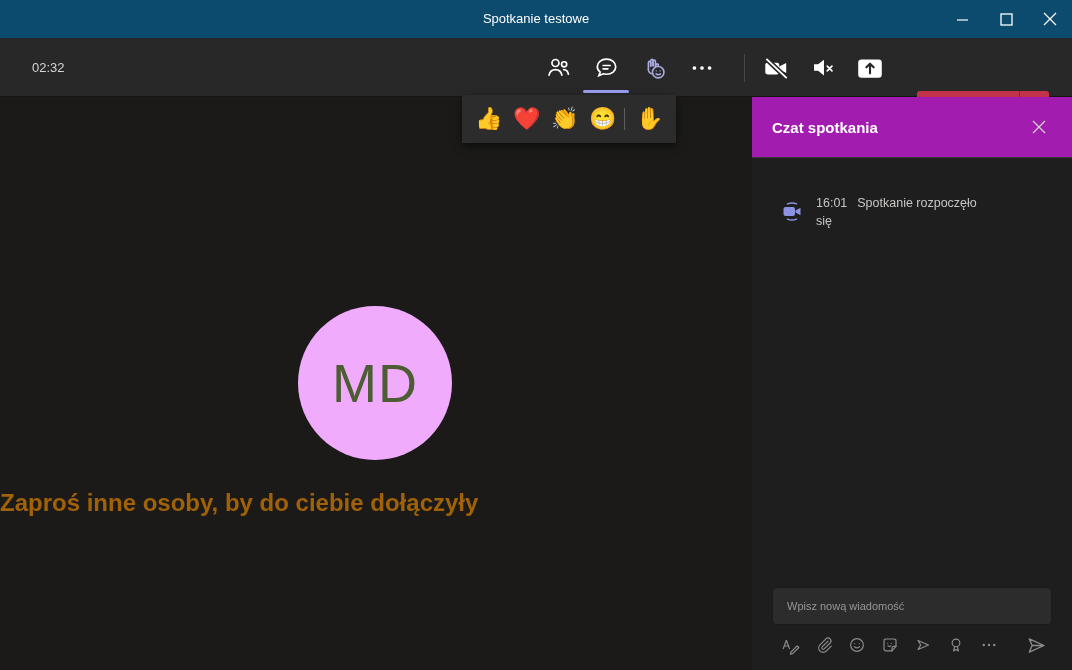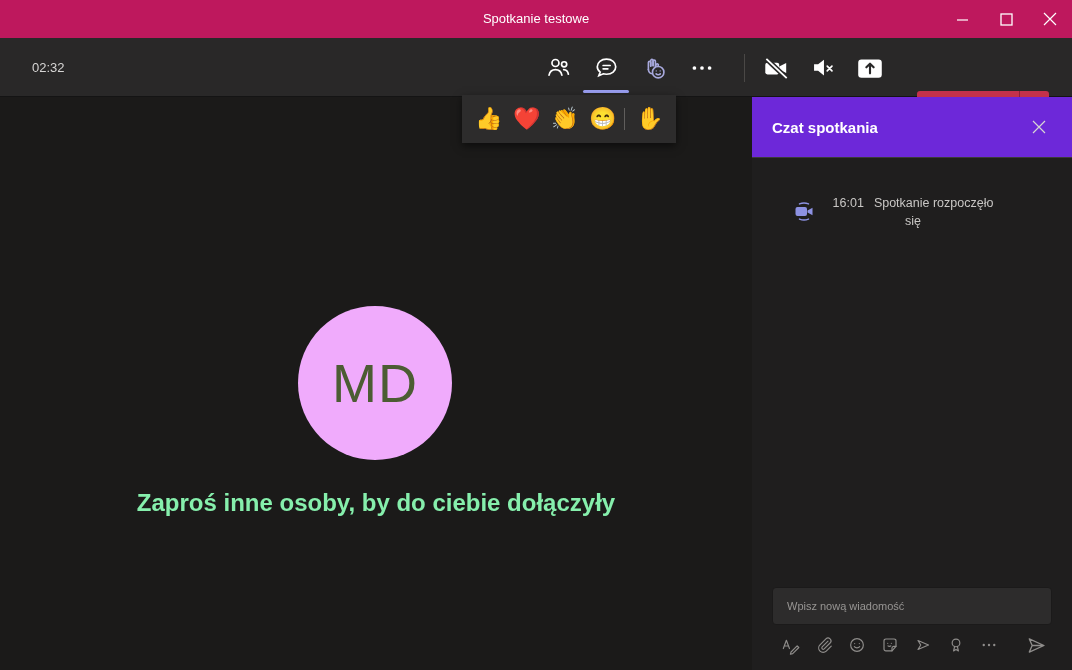--- a/index.html
+++ b/index.html
@@ -1,20 +1,20 @@
 <!DOCTYPE html>
 <html><head>
 <meta charset="utf-8">
 <style>
   * { margin:0; padding:0; box-sizing:border-box; }
   html,body { width:1072px; height:670px; overflow:hidden; background:#1b1a19;
     font-family:"Liberation Sans", sans-serif; }
 
   
-  .titlebar { position:absolute; left:0; top:0; width:1072px; height:38px; background:#be185d; }
+  .titlebar { position:absolute; left:0; top:0; width:1072px; height:38px; background:#0c4a6e; }
   .window-title { position:absolute; left:0; top:0; width:100%; height:38px; line-height:38px;
     text-align:center; color:#ffffff; font-size:13px; }
   .win-controls { position:absolute; right:0; top:0; height:38px; display:flex; }
   .win-btn { width:44px; height:38px; display:flex; align-items:center; justify-content:center;
     cursor:pointer; }
 
   
   .toolbar { position:absolute; left:0; top:38px; width:1072px; height:59px; background:#292828;
     border-bottom:1px solid #141414; }
   .meeting-timer { position:absolute; left:32px; top:0; height:59px; line-height:59px;
@@ -41,31 +41,31 @@
     padding-left:8px; z-index:6; }
   .reaction { width:38px; height:48px; display:flex; align-items:center; justify-content:center;
     font-size:22px; cursor:pointer; line-height:1; }
   .reaction-divider { width:1px; height:22px; background:#605e5c; margin:0 6px 0 2px; }
 
   
   .stage { position:absolute; left:0; top:97px; width:752px; height:573px; background:#1b1a19; }
   .avatar { position:absolute; left:298px; top:209px; width:154px; height:154px; border-radius:50%;
     background:#f0abfc; display:flex; align-items:center; justify-content:center;
     color:#4c5c33; font-size:54px; letter-spacing:1px; }
-  .invite-message { position:absolute; left:0; top:392px; width:752px; text-align:center;
-    color:#86efac; font-size:24px; font-weight:700; }
+  .invite-message { position:absolute; left:0; top:392px; width:752px; 
+    color:#a16207; font-size:24px; font-weight:700; }
 
   
   .chat-panel { position:absolute; left:752px; top:97px; width:320px; height:573px; background:#1f1e1e; }
-  .chat-header { position:absolute; left:0; top:0; width:320px; height:61px; background:#6d28d9;
+  .chat-header { position:absolute; left:0; top:0; width:320px; height:61px; background:#a21caf;
     border-bottom:1px solid #3b3a39; display:flex; align-items:center; padding:0 18px 0 20px;gap:12px; }
   .chat-title { flex:1; color:#ffffff; font-size:15px; font-weight:700; }
   .chat-close { width:30px; height:30px; display:flex; align-items:center; justify-content:center; cursor:pointer; }
 
-  .event-message { position:absolute; left:40px; top:98px; display:flex; align-items:flex-start;text-align:center; }
+  .event-message { position:absolute; left:28px; top:98px; display:flex; align-items:flex-start; }
   .event-msg-icon { width:24px; margin-top:4px; }
   .event-msg-text { margin-left:12px; width:170px; color:#c8c6c4; font-size:12.5px; line-height:1.4; }
   .msg-time { margin-right:10px; }
 
   .chat-input-box { position:absolute; left:20px; top:490px; width:280px; height:38px;
     background:#2d2c2c; border:1px solid #1b1a1a; border-radius:4px; }
   .chat-input-box input { width:100%; height:100%; background:transparent; border:none; outline:none;
     padding:0 14px; color:#d6d5d4; font-size:11px; font-family:"Liberation Sans", sans-serif; }
   .chat-input-box input::placeholder { color:#979593; }
 

